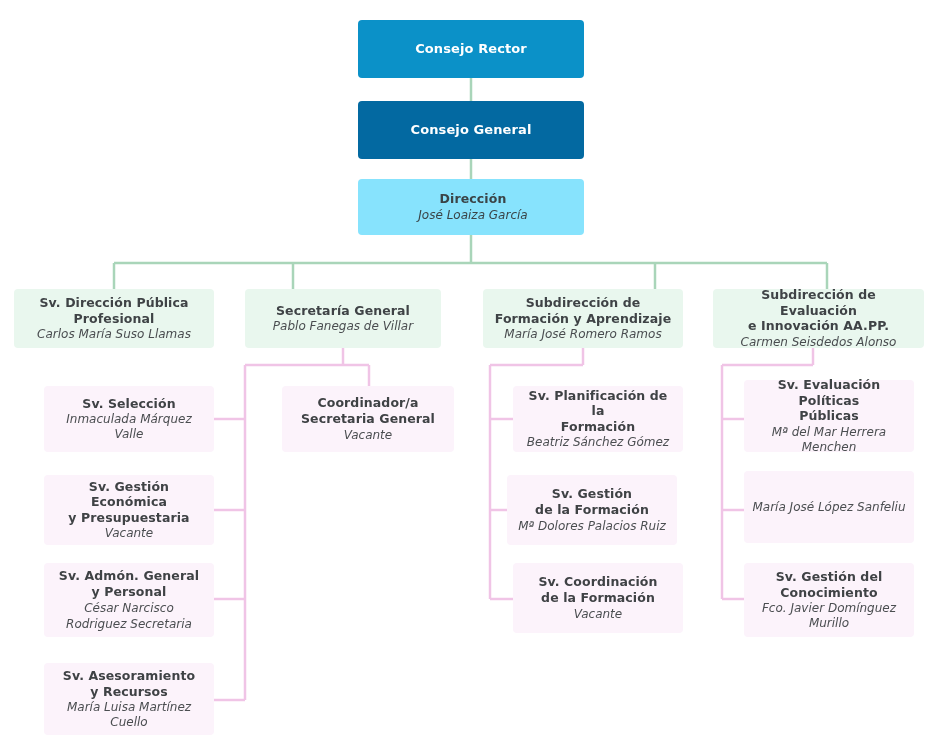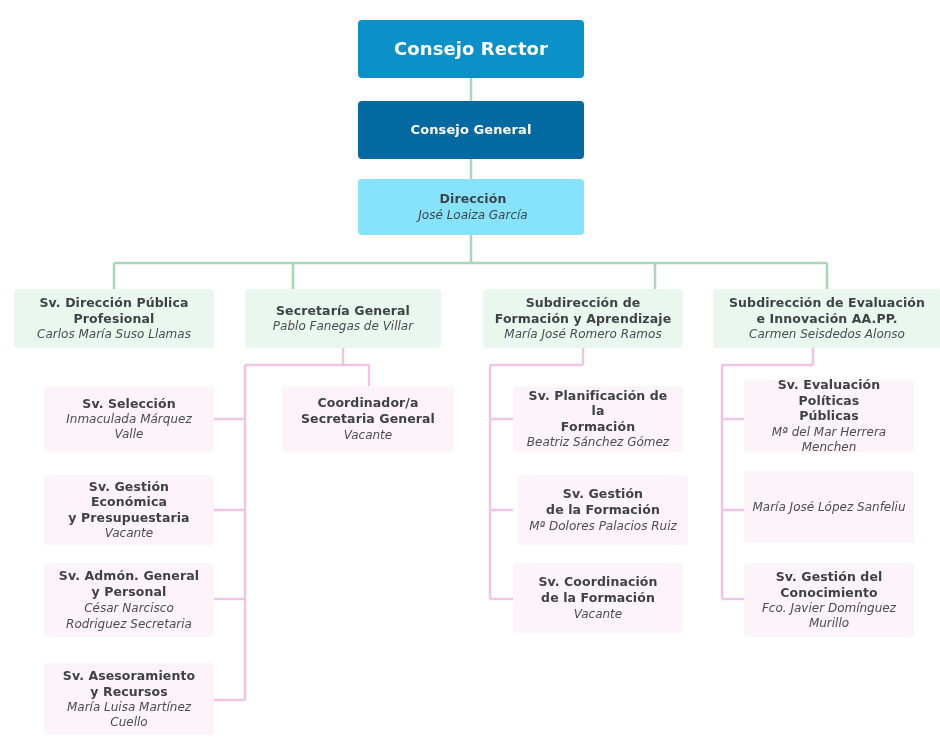--- a/index.html
+++ b/index.html
@@ -47,21 +47,21 @@
   .node .person {
     font-style: italic;
     font-size: 12px;
     margin-top: 1px;
   }
   
   .lvl-rector {
     background: #0b91c8;
     color: #ffffff;
   }
-  .lvl-rector .title { font-size: 18px; }
+  .lvl-rector .title { font-size: 13px; }
   .lvl-general {
     background: #0369a1;
     color: #ffffff;
   }
   .lvl-general .title { font-size: 13px; }
   .lvl-direccion {
     background: #87e3fd;
     color: #3b4548;
     padding-left: 12px;
   }
@@ -151,21 +151,21 @@
     <div class="title">Secretaría General</div>
     <div class="person">Pablo Fanegas de Villar</div>
   </div>
 
   <div class="node lvl-dept" style="left:483px; top:289px; width:200px; height:59px;">
     <div class="title">Subdirección de</div>
     <div class="title">Formación y Aprendizaje</div>
     <div class="person">María José Romero Ramos</div>
   </div>
 
-  <div class="node lvl-dept" style="left:713px; top:289px; width:228px; height:59px;">
+  <div class="node lvl-dept" style="left:713px; top:289px; width:211px; height:59px;">
     <div class="title">Subdirección de Evaluación</div>
     <div class="title">e Innovación AA.PP.</div>
     <div class="person">Carmen Seisdedos Alonso</div>
   </div>
 
   <div class="node lvl-leaf" style="left:44px; top:386px; width:170px; height:66px;">
     <div class="title">Sv. Selección</div>
     <div class="person">Inmaculada Márquez Valle</div>
   </div>
 
@@ -193,21 +193,21 @@
     <div class="title">Secretaria General</div>
     <div class="person">Vacante</div>
   </div>
 
   <div class="node lvl-leaf" style="left:513px; top:386px; width:170px; height:66px;">
     <div class="title">Sv. Planificación de la</div>
     <div class="title">Formación</div>
     <div class="person">Beatriz Sánchez Gómez</div>
   </div>
 
-  <div class="node lvl-leaf" style="left:518px; top:475px; width:170px; height:70px;text-align:right;">
+  <div class="node lvl-leaf" style="left:507px; top:475px; width:170px; height:70px;text-align:right;">
     <div class="title">Sv. Gestión</div>
     <div class="title">de la Formación</div>
     <div class="person">Mª Dolores Palacios Ruiz</div>
   </div>
 
   <div class="node lvl-leaf" style="left:513px; top:563px; width:170px; height:70px;">
     <div class="title">Sv. Coordinación</div>
     <div class="title">de la Formación</div>
     <div class="person">Vacante</div>
   </div>

